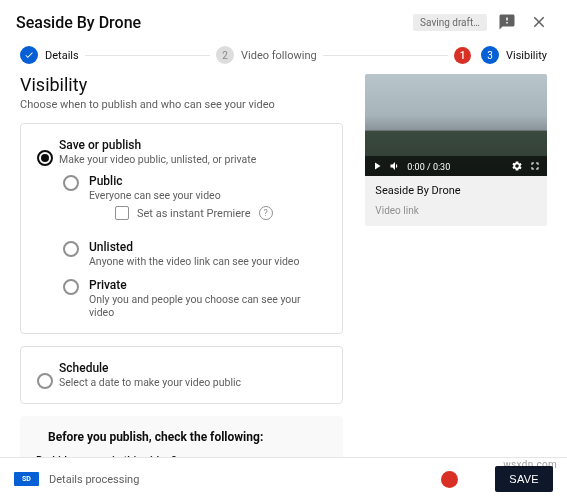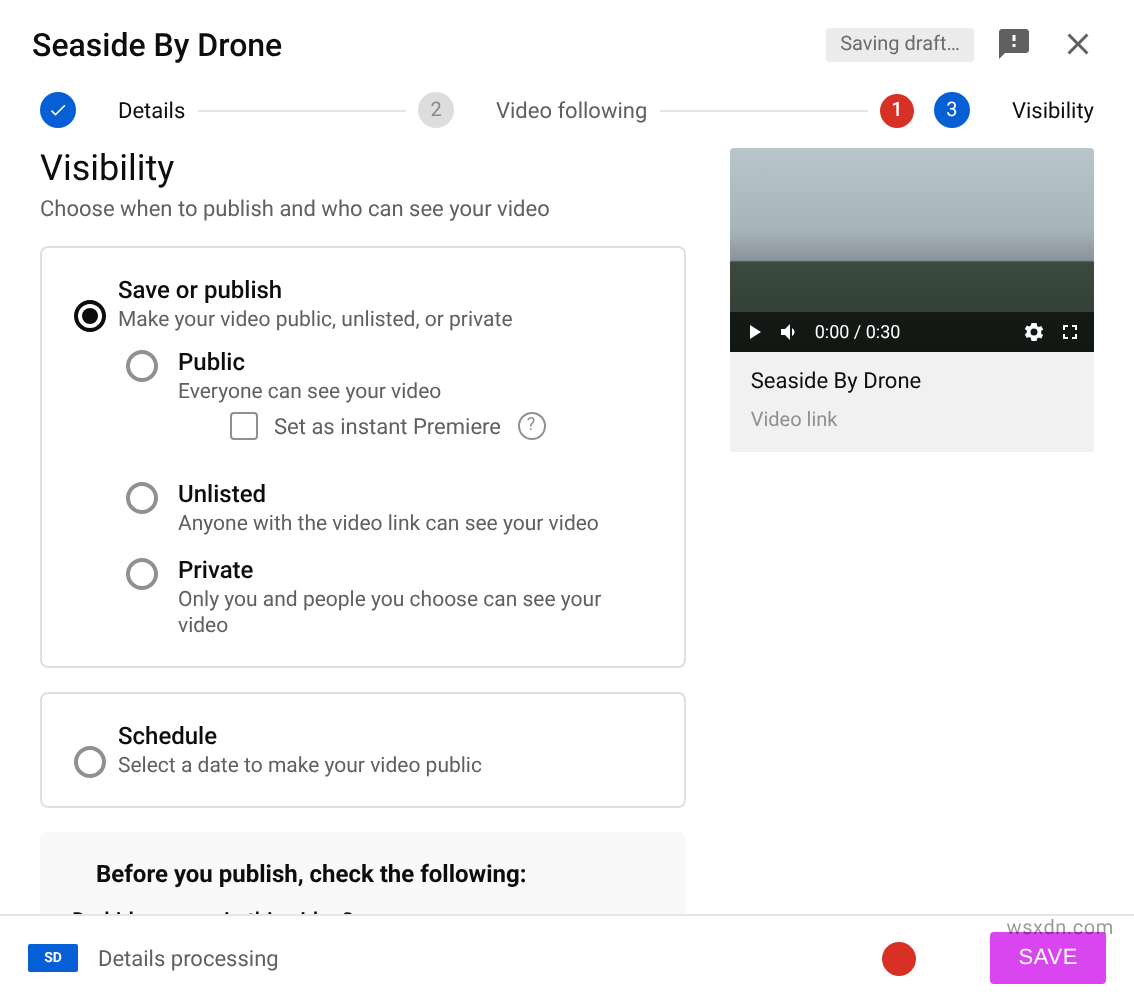--- a/index.html
+++ b/index.html
@@ -4,21 +4,21 @@
 <style>
 * { box-sizing: border-box; margin: 0; padding: 0; }
 body { font-family: Roboto, Arial, sans-serif; background: #fff; color: #0d0d0d; width: 567px; height: 500px; overflow: hidden; position: relative; }
 .dialog { width: 567px; height: 500px; display: flex; flex-direction: column; }
 .header { display: flex; align-items: center; padding: 10px 16px 8px 16px; gap: 8px; }
 .title { font-size: 16px; font-weight: 500; flex: 1; color: #0d0d0d; }
 .saving { background: #ececec; color: #6b6b6b; font-size: 10px; padding: 3px 7px; border-radius: 2px; }
 .icon-btn { width: 24px; height: 24px; display: flex; align-items: center; justify-content: center; cursor: pointer; color: #606060; }
 .icon-btn svg { width: 18px; height: 18px; }
 .stepper { display: flex; align-items: center; padding: 4px 20px 10px 20px; gap: 6px; }
-.step { display: flex; align-items: center; gap: 21px; text-align: center; }
+.step { display: flex; align-items: center; gap: 7px; text-align: center; }
 .step-circle { width: 18px; height: 18px; border-radius: 50%; display: flex; align-items: center; justify-content: center; font-size: 10px; color: #fff; }
 .step-done { background: #065fd4; }
 .step-inactive { background: #ddd; color: #888; }
 .step-active { background: #065fd4; }
 .step-label { font-size: 11px; color: #0d0d0d; }
 .step-label.muted { color: #606060; }
 .connector { flex: 1; height: 1px; background: #e5e5e5; min-width: 40px; }
 .ann { width: 17px; height: 17px; border-radius: 50%; background: #d93025; color: #fff; font-size: 10px; display: flex; align-items: center; justify-content: center; font-weight: 500; }
 .body { display: flex; padding: 0 20px 10px 20px; gap: 18px; flex: 1; overflow: hidden; }
 .main { flex: 1.78; min-width: 0; overflow-y: auto; padding-right: 4px; }
@@ -52,21 +52,21 @@
 .pi-spacer { flex: 1; }
 .vtitle { font-size: 11px; color: #0d0d0d; padding: 8px 10px 2px 10px; }
 .vlabel { font-size: 10px; color: #909090; padding: 6px 10px 0 10px; }
 .vlink-row { display: flex; align-items: center; padding: 1px 10px 0 10px; gap: 6px; }
 .vlink { font-size: 11px; color: #065fd4; flex: 1; overflow: hidden; text-overflow: ellipsis; white-space: nowrap; cursor: pointer; }
 .copy-icon { width: 18px; height: 18px; cursor: pointer; color: #606060; }
 .footer { position: absolute; bottom: 0; left: 0; right: 0; border-top: 1px solid #e5e5e5; display: flex; align-items: center; padding: 8px 14px; gap: 10px; background: #fff; }
 .sd { width: 25px; height: 14px; background: #065fd4; color: #fff; font-size: 7px; font-weight: 700; display: flex; align-items: center; justify-content: center; border-radius: 1px; }
 .proc { font-size: 11px; color: #606060; flex: 1; }
 .ann-f { width: 17px; height: 17px; border-radius: 50%; background: #d93025; position: relative; }
-.save-btn { background: #d946ef; color: #fff; border: none; padding: 7px 14px; font-size: 11px; font-weight: 500; border-radius: 2px; cursor: pointer; letter-spacing: 0.3px; margin-left: 27px; }
+.save-btn { background: #0f172a; color: #fff; border: none; padding: 7px 14px; font-size: 11px; font-weight: 500; border-radius: 2px; cursor: pointer; letter-spacing: 0.3px; margin-left: 27px; }
 .watermark { position: absolute; right: 10px; bottom: 30px; font-size: 10px; color: rgba(0,0,0,0.4); letter-spacing: 0.3px; pointer-events: none; }
 </style>
 </head>
 <body>
 
 <div class="dialog">
   <div class="header">
     <div class="title">Seaside By Drone</div>
     <div class="saving">Saving draft…</div>
     <div class="icon-btn">

